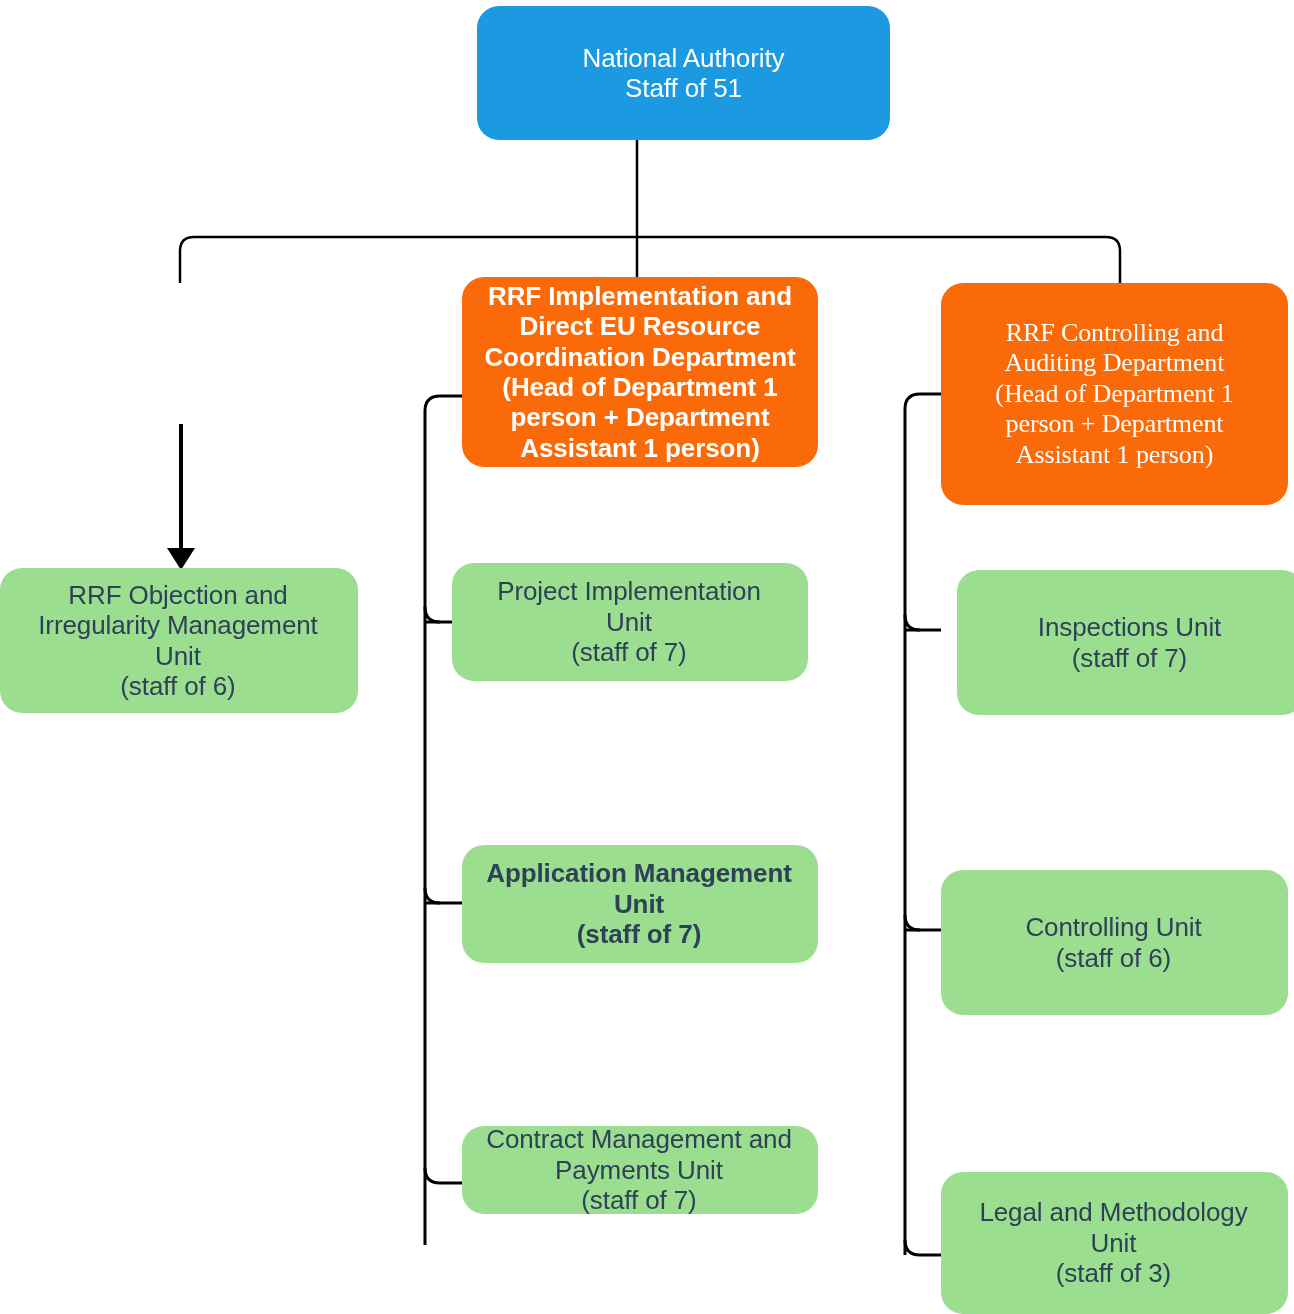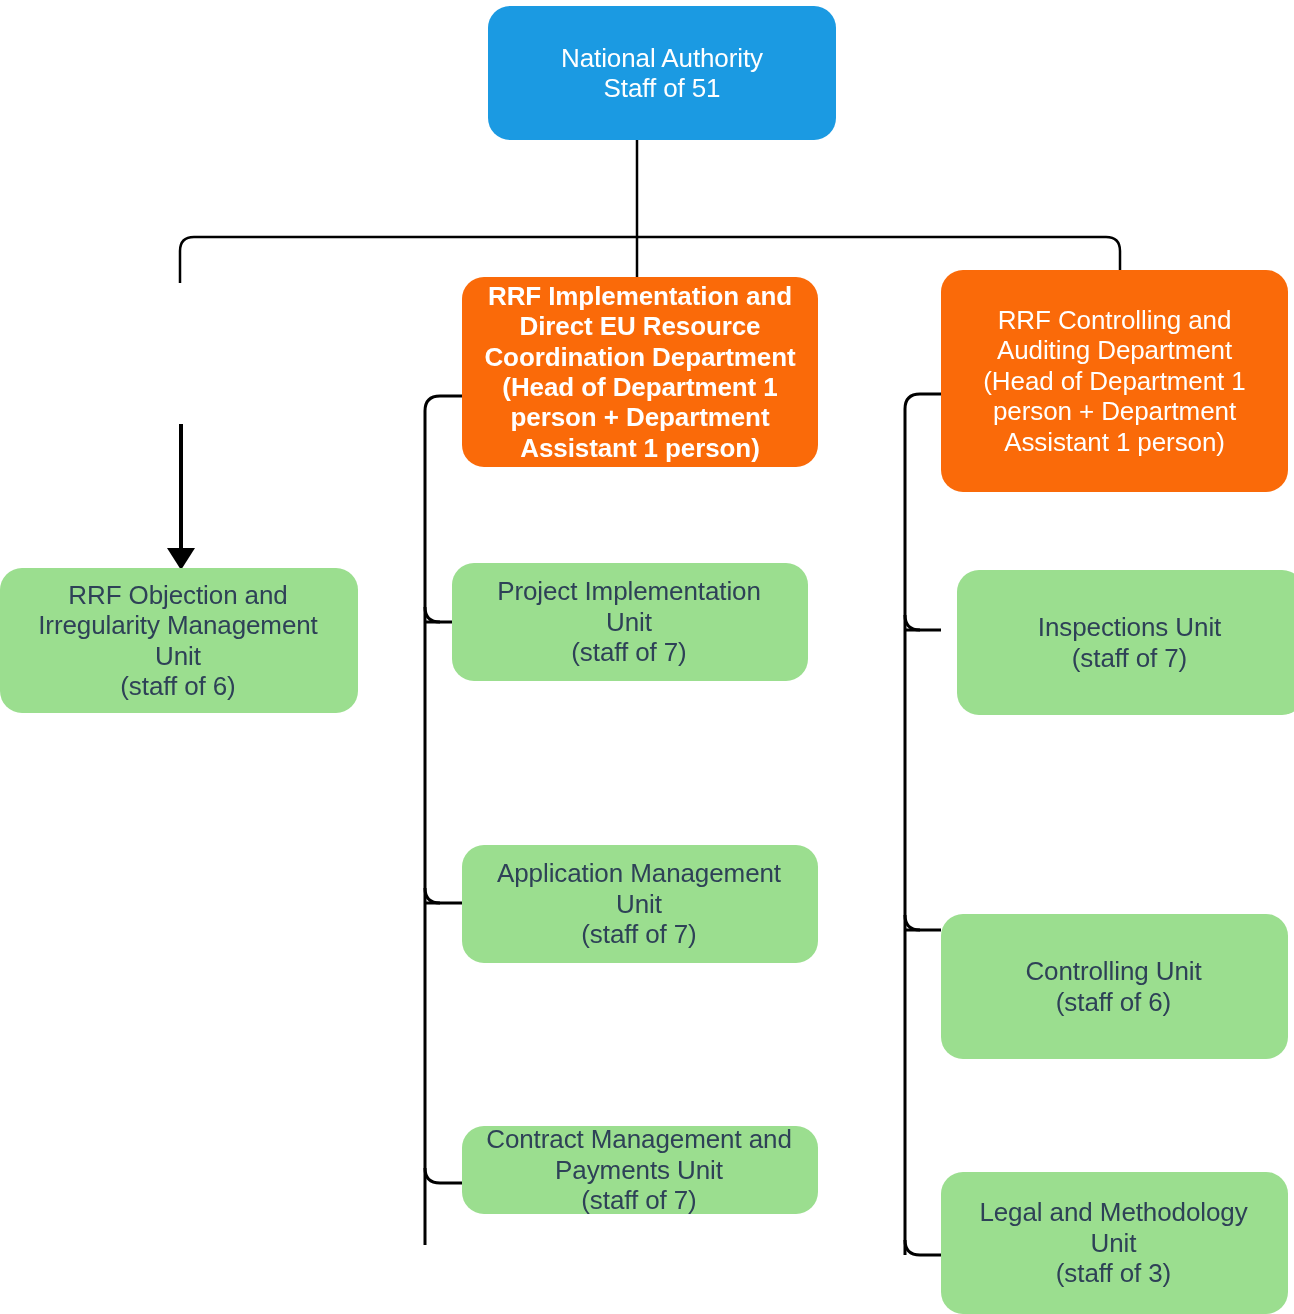--- a/index.html
+++ b/index.html
@@ -81,57 +81,57 @@
     <path d="M 425 888 Q 425 903 440 903" fill="none" stroke="#000000" stroke-width="3"></path>
 
     <path d="M 941 394 L 920 394 Q 905 394 905 409 L 905 1255" fill="none" stroke="#000000" stroke-width="3"></path>
     <path d="M 905 630 L 941 630" fill="none" stroke="#000000" stroke-width="3"></path>
     <path d="M 905 930 L 941 930" fill="none" stroke="#000000" stroke-width="3"></path>
     <path d="M 905 1240 Q 905 1255 920 1255 L 941 1255" fill="none" stroke="#000000" stroke-width="3"></path>
     <path d="M 905 615 Q 905 630 920 630" fill="none" stroke="#000000" stroke-width="3"></path>
     <path d="M 905 915 Q 905 930 920 930" fill="none" stroke="#000000" stroke-width="3"></path>
   </svg>
 
-  <div class="node node-root" style="left:488px; top:6px; width:348px; height:134px;">National Authority
+  <div class="node node-root" style="left:477px; top:6px; width:413px; height:134px;">National Authority
 Staff of 51</div>
 
 
   <div class="node node-dept" style="left:462px; top:277px; width:356px; height:190px;font-weight:bold;">RRF Implementation and
 Direct EU Resource
 Coordination Department
 (Head of Department 1
 person + Department
 Assistant  1 person)</div>
 
-  <div class="node node-dept" style="left:941px; top:270px; width:347px; height:222px;">RRF Controlling and
+  <div class="node node-dept" style="left:941px; top:283px; width:347px; height:222px;font-family:Liberation Serif, serif;">RRF Controlling and
 Auditing Department
 (Head of Department 1
 person + Department
 Assistant 1 person)</div>
 
   <div class="node node-unit" style="left:0px; top:568px; width:358px; height:145px;">RRF Objection and
 Irregularity Management
 Unit
 (staff of 6)</div>
 
   <div class="node node-unit" style="left:452px; top:563px; width:356px; height:118px;">Project Implementation
 Unit
 (staff of 7)</div>
 
-  <div class="node node-unit" style="left:462px; top:845px; width:356px; height:118px;">Application Management
+  <div class="node node-unit" style="left:462px; top:845px; width:356px; height:118px;font-weight:bold;">Application Management
 Unit
 (staff of 7)</div>
 
   <div class="node node-unit" style="left:462px; top:1126px; width:356px; height:88px;">Contract Management and
 Payments Unit
 (staff of 7)</div>
 
   <div class="node node-unit" style="left:957px; top:570px; width:347px; height:145px;">Inspections Unit
 (staff of 7)</div>
 
-  <div class="node node-unit" style="left:941px; top:870px; width:347px; height:145px;margin-top:44px;">Controlling Unit
+  <div class="node node-unit" style="left:941px; top:870px; width:347px; height:145px;">Controlling Unit
 (staff of 6)</div>
 
   <div class="node node-unit" style="left:941px; top:1172px; width:347px; height:142px;">Legal and Methodology
 Unit
 (staff of 3)</div>
 
 </div>
 
 </body></html>

